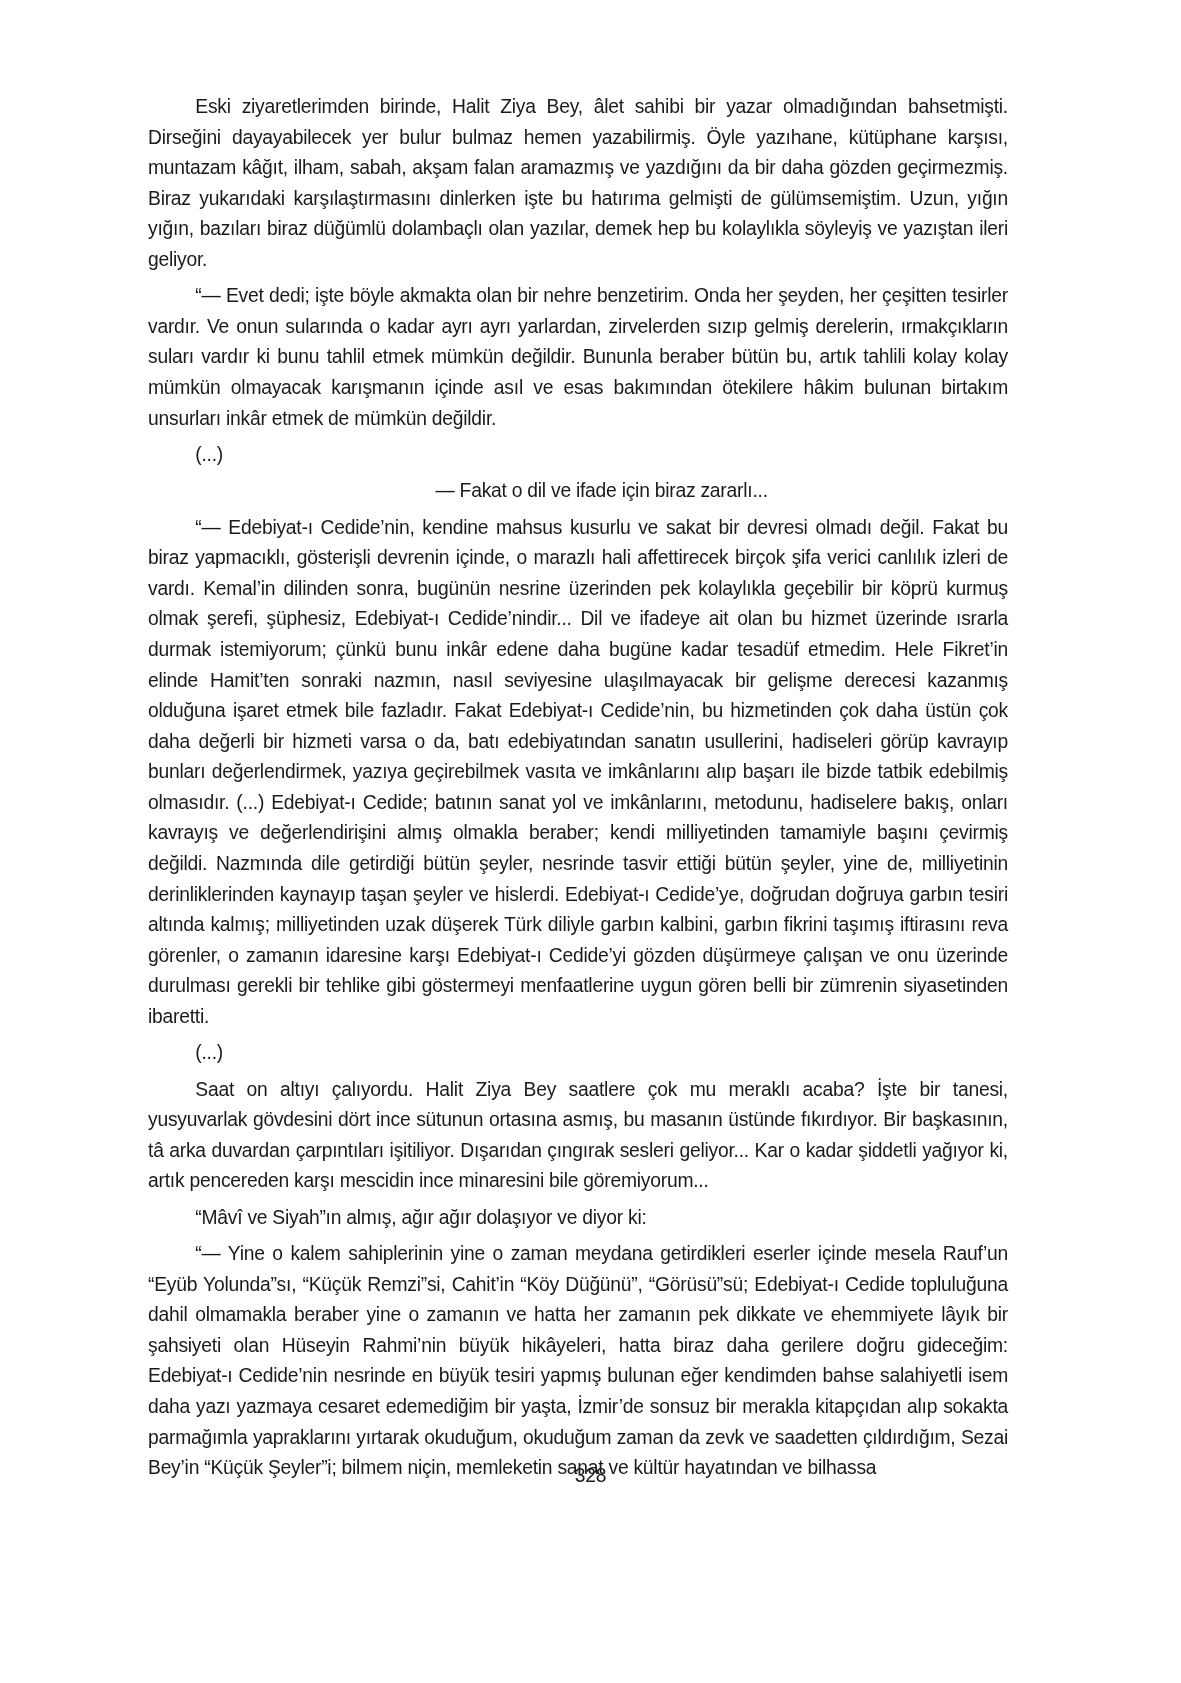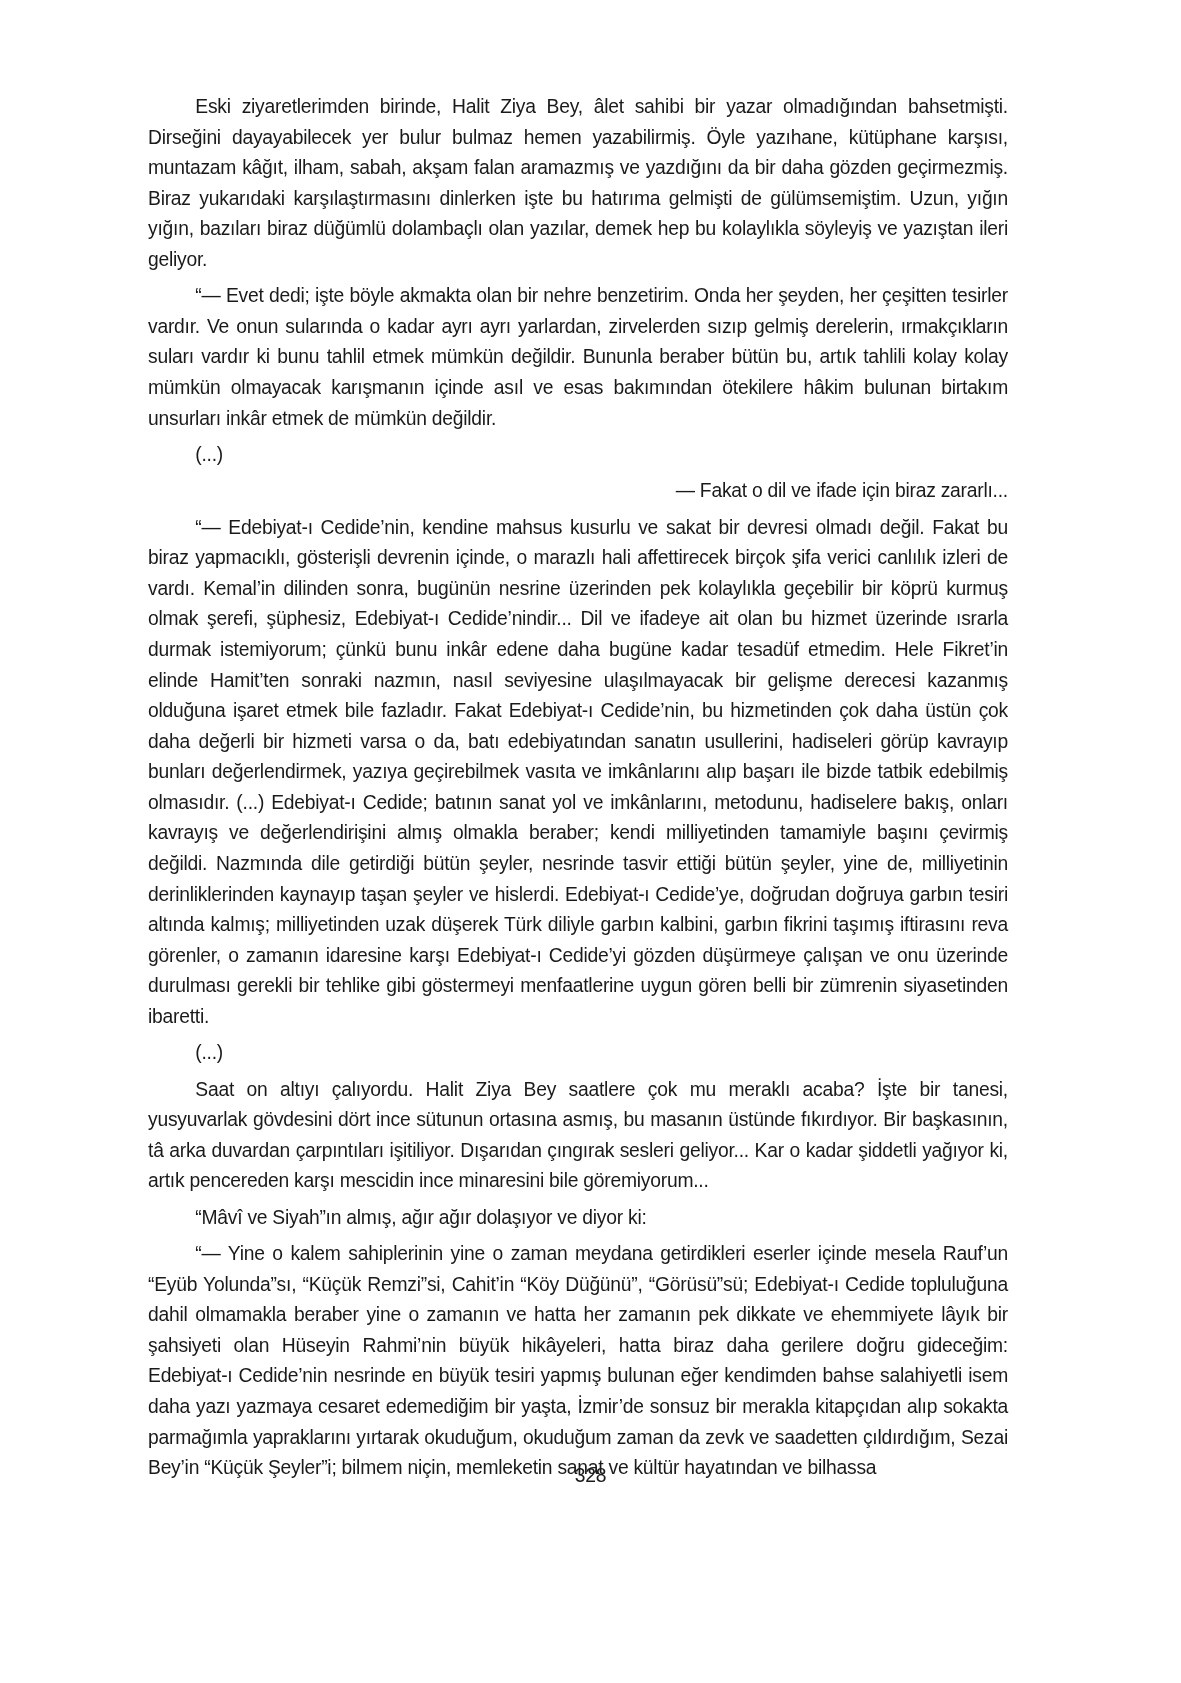--- a/index.html
+++ b/index.html
@@ -38,21 +38,21 @@
     text-indent: 2.45em;
     hyphens: none;
     -webkit-hyphens: none;
     word-spacing: -0.003em;
     letter-spacing: -0.012em;
   }
   p.para.ellipsis {
     text-align: left;
   }
   p.para.dash {
-    text-align: right;
+    text-align: center;
   }
   .page-number {
     position: absolute;
     left: 0;
     top: 1466px;
     width: 1181px;
     text-align: center;
     font-size: 19.3px;
     line-height: 1;
     letter-spacing: -0.01em;

